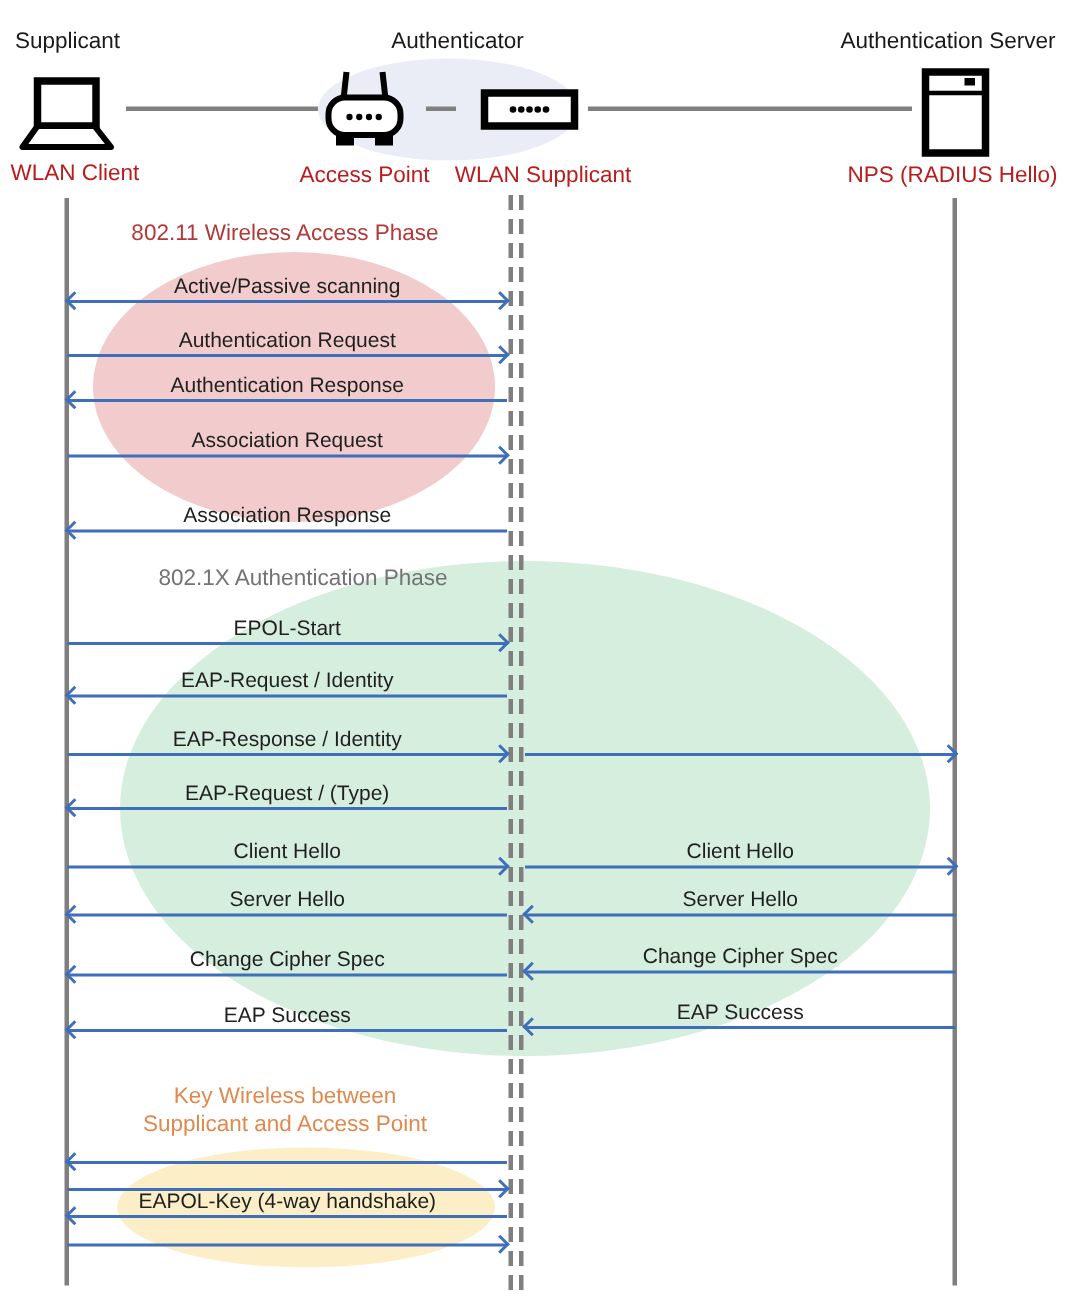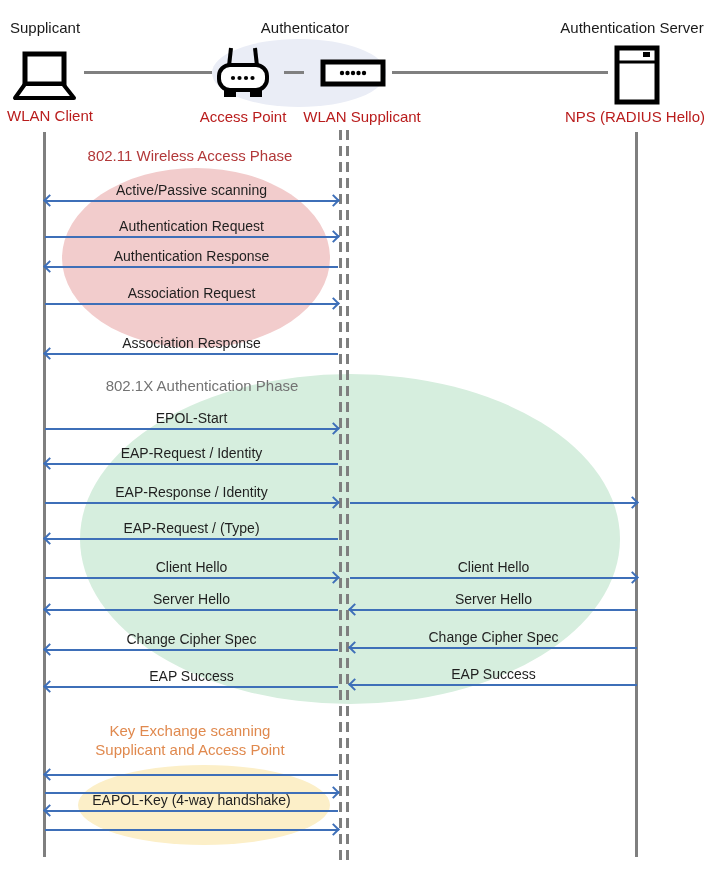--- a/index.html
+++ b/index.html
@@ -101,21 +101,21 @@
   <div class="lifeline dashed" style="left:346px; top:130px; height:730px;"></div>
   <div class="lifeline" style="left:635px;"></div>
 
   <div class="phase-ellipse" id="ellipse-80211" style="background-color: rgb(242, 204, 204);"></div>
   <div class="phase-ellipse" id="ellipse-8021x" style="background-color: rgb(214, 238, 222);"></div>
   <div class="phase-ellipse" id="ellipse-keyex" style="background-color: rgb(252, 239, 200);"></div>
 
   <div class="phase-title" style="left: 50px; top: 147px; width: 280px; color: rgb(178, 56, 57);">802.11 Wireless Access Phase</div>
   <div class="phase-title" style="left: 67px; top: 377px; width: 270px; color: #737373;">802.1X Authentication Phase</div>
   <div class="phase-title" style="left: 55px; top: 721px; width: 270px; color: rgb(224, 137, 78);">
-    <div class="tline">Key Exchange scanning</div>
+    <div class="tline">Key Wireless between</div>
     <div class="tline">Supplicant and Access Point</div>
   </div>
 
   <div class="msg seg-left" style="top:213px;">
     <div class="lbl">Authentication Request</div>
     <div class="arrowline">
         <span class="head r"></span>
       </div>
   </div>
   <div class="msg seg-left" style="top:177px;">

